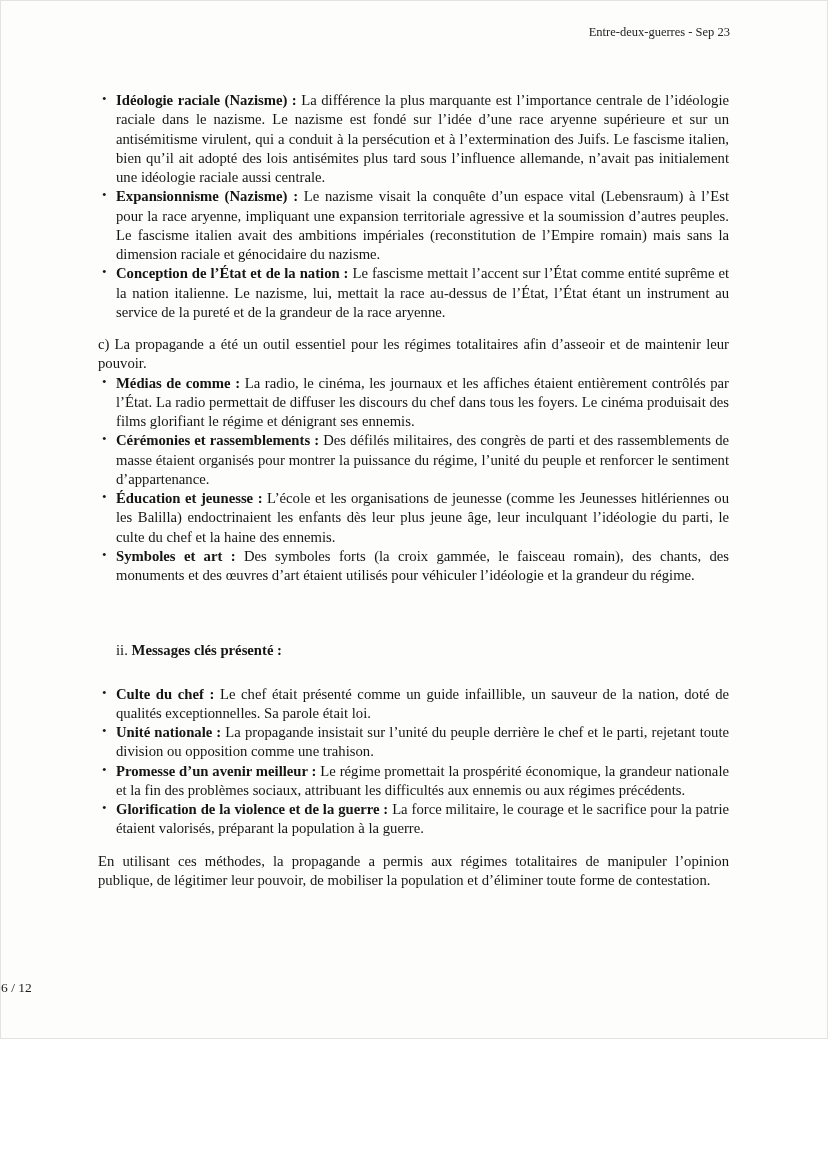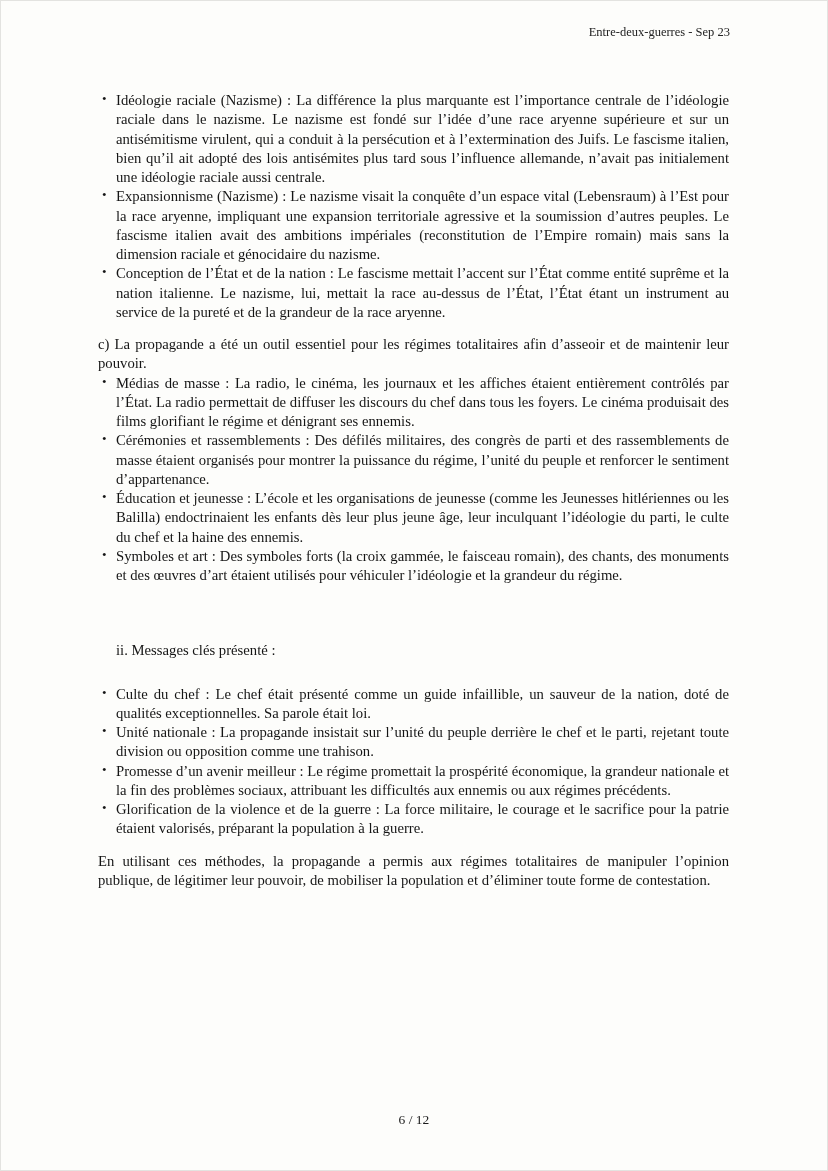--- a/index.html
+++ b/index.html
@@ -2,21 +2,21 @@
 <html><head>
 <meta charset="utf-8">
 <style>
   html, body {
     margin: 0;
     padding: 0;
     background: #ffffff;
   }
   .page {
     width: 828px;
-    height: 1171px;
+    height: 1039px;
     position: relative;
     background: #fdfdfb;
     border: 1px solid #e3e3e0;
     box-sizing: border-box;
     font-family: "Liberation Serif", "DejaVu Serif", serif;
     color: #151515;
     overflow: hidden;
   }
   .header {
     position: absolute;
@@ -43,31 +43,30 @@
     position: relative;
     padding-left: 15px;
   }
   .bullet-list li::before {
     content: "•";
     position: absolute;
     left: 1px;
     top: -1px;
     font-size: 13px;
   }
-  .bold { font-weight: normal; }
+  .bold { font-weight: bold; }
   .para { margin: 13px 0 0 0; }
   .section-heading { margin: 56px 0 24px 18px; }
   .list-after-heading { margin-top: 0; }
   .closing { margin-top: 13px; }
   .footer {
     position: absolute;
     bottom: 42px;
     left: 0;
     right: 0;
-    text-align: center;
     font-size: 13.5px;
     color: #1a1a1a;
   }
 </style>
 </head>
 <body>
 
 <div class="page">
 
   <div class="header">
@@ -89,21 +88,21 @@
         <span class="bold">Conception de l’État et de la nation :</span>
         <span>Le fascisme mettait l’accent sur l’État comme entité suprême et la nation italienne. Le nazisme, lui, mettait la race au-dessus de l’État, l’État étant un instrument au service de la pureté et de la grandeur de la race aryenne.</span>
       </li>
     </ul>
 
     <p class="para">c) La propagande a été un outil essentiel pour les régimes totalitaires afin d’asseoir et de maintenir leur pouvoir.</p>
 
 
     <ul class="bullet-list list-after-heading">
       <li>
-        <span class="bold">Médias de masse :</span>
+        <span class="bold">Médias de comme :</span>
         <span>La radio, le cinéma, les journaux et les affiches étaient entièrement contrôlés par l’État. La radio permettait de diffuser les discours du chef dans tous les foyers. Le cinéma produisait des films glorifiant le régime et dénigrant ses ennemis.</span>
       </li>
       <li>
         <span class="bold">Cérémonies et rassemblements :</span>
         <span>Des défilés militaires, des congrès de parti et des rassemblements de masse étaient organisés pour montrer la puissance du régime, l’unité du peuple et renforcer le sentiment d’appartenance.</span>
       </li>
       <li>
         <span class="bold">Éducation et jeunesse :</span>
         <span>L’école et les organisations de jeunesse (comme les Jeunesses hitlériennes ou les Balilla) endoctrinaient les enfants dès leur plus jeune âge, leur inculquant l’idéologie du parti, le culte du chef et la haine des ennemis.</span>
       </li>

